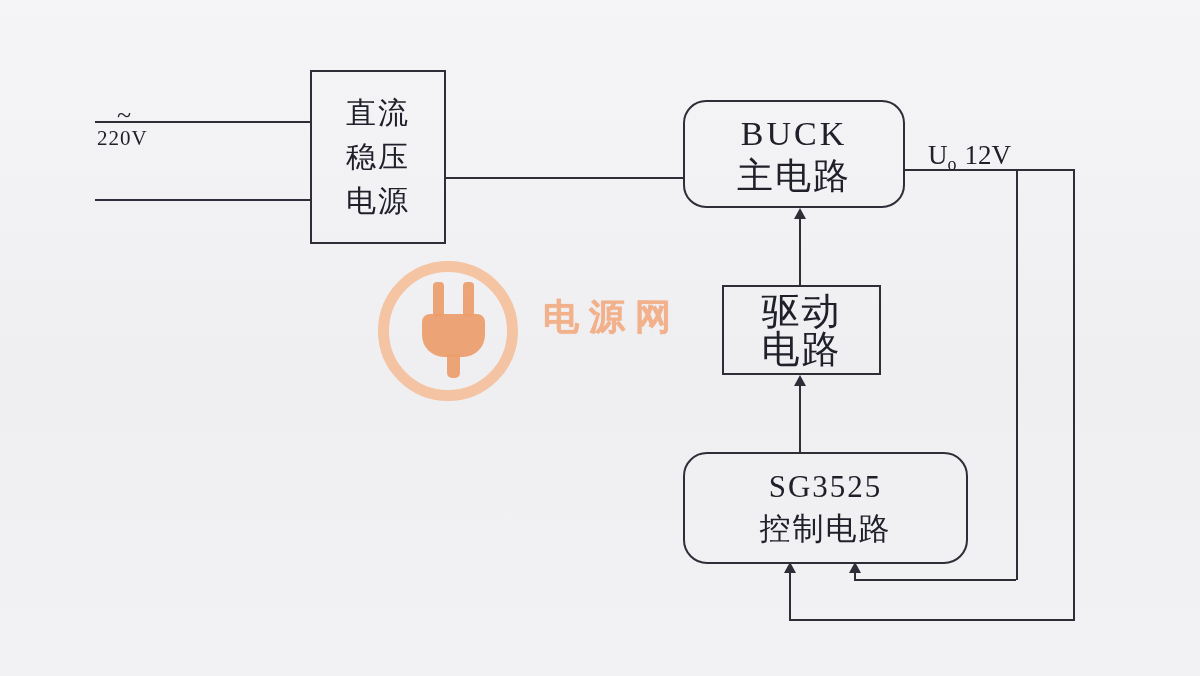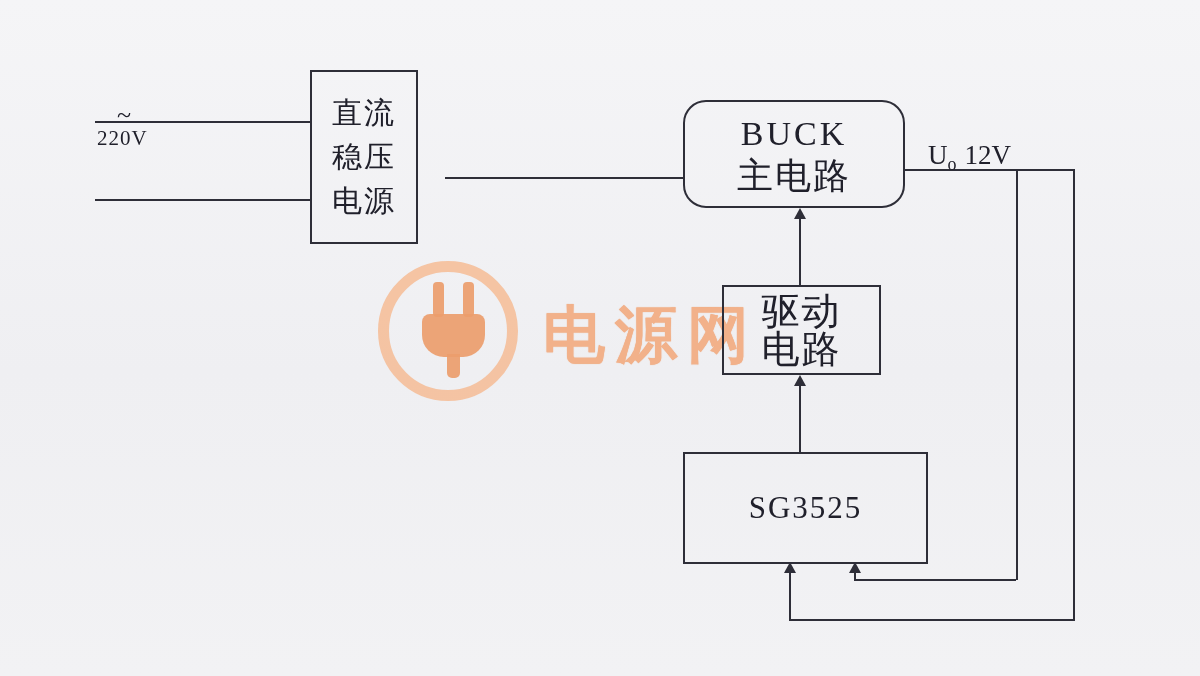--- a/index.html
+++ b/index.html
@@ -17,31 +17,31 @@
   .block {
     position:absolute;
     border:2px solid #2e2e38;
     display:flex; flex-direction:column;
     align-items:center; justify-content:center;
     text-align:center;
     z-index:3;
   }
   .block .bl { display:block; }
 
-  #power-box   { left:310px; top:70px;  width:108px; height:174px; }
+  #power-box   { left:310px; top:70px;  width:136px; height:174px; }
   #power-box .bl { font-size:30px; line-height:44px; letter-spacing:2px; }
 
   #buck-box    { left:683px; top:100px; width:222px; height:108px;border-radius:23px; }
   #buck-box .bl1 { font-size:34px; line-height:44px; letter-spacing:3px; }
   #buck-box .bl2 { font-size:36px; line-height:40px; letter-spacing:2px; }
 
   #driver-box  { left:722px; top:285px; width:159px; height:90px; }
   #driver-box .bl { font-size:38px; line-height:38px; letter-spacing:2px; }
 
-  #ctrl-box    { left:683px; top:452px; width:245px; height:112px; }
+  #ctrl-box    { left:683px; top:452px; width:285px; height:112px;border-radius:24px; }
   #ctrl-box .bl { font-size:31px; line-height:42px; letter-spacing:2px; }
 
   
   .wire { position:absolute; background:#2e2e38; z-index:2; }
   .wire.h { height:2px; }
   .wire.v { width:2px; }
 
   .arrow-up {
     position:absolute; width:0; height:0;
     border-left:6px solid transparent;
@@ -66,21 +66,21 @@
     border:11px solid #f5bd97; border-radius:50%;
     background:transparent;
   }
   .wm-plug-part { position:absolute; background:#ec9d6d; z-index:1; opacity:0.92; }
   #wm-prong-left  { left:433px; top:282px; width:11px; height:35px; border-radius:4px; }
   #wm-prong-right { left:463px; top:282px; width:11px; height:35px; border-radius:4px; }
   #wm-plug-body   { left:422px; top:314px; width:63px; height:43px; border-radius:8px 8px 22px 22px; }
   #wm-plug-stem   { left:447px; top:354px; width:13px; height:24px; border-radius:0 0 5px 5px; }
   #wm-brand {
     left:543px; top:293px;
-    font-size:62px; font-weight:bold;
+    font-size:36px; font-weight:bold;
     color:#f3a97c; letter-spacing:10px;
     font-family:"Liberation Serif","DejaVu Serif",serif;
     text-shadow:0 0 1px #e89a6a;
   }
   #wm-site {
     left:527px; top:361px;
     font-size:45px; font-weight:bold;
     color:#efa173; letter-spacing:1px;
     font-family:"Liberation Sans","DejaVu Sans",sans-serif;
   }
@@ -113,20 +113,21 @@
     <span class="bl bl2">主电路</span>
   </div>
 
   <div class="block" id="driver-box">
     <span class="bl">驱动</span>
     <span class="bl">电路</span>
   </div>
 
   <div class="block" id="ctrl-box">
     <span class="bl">SG3525</span>
+    <span class="bl">控制电路</span>
   </div>
 
   <div class="wire h" style="left:445px; top:177px; width:238px;"></div>
 
   <div class="wire h" style="left:905px; top:169px; width:170px;"></div>
   <div class="lbl" id="uo-label">
     <span>U</span><sub>o</sub><span class="val">12V</span>
   </div>
 
   <div class="wire v" style="left:1073px; top:169px; height:452px;"></div>

